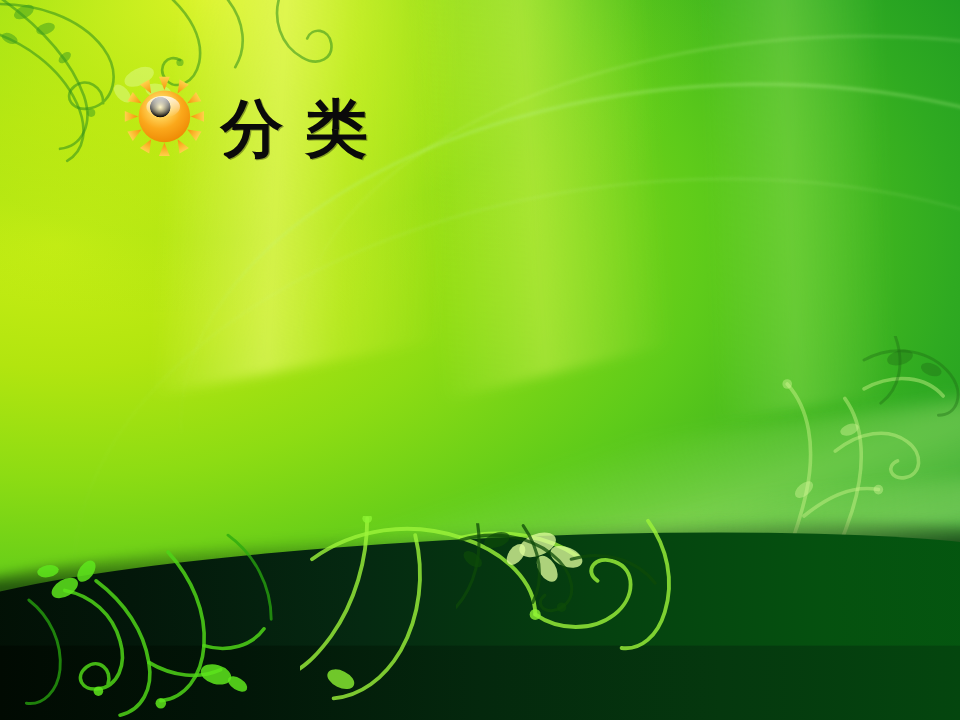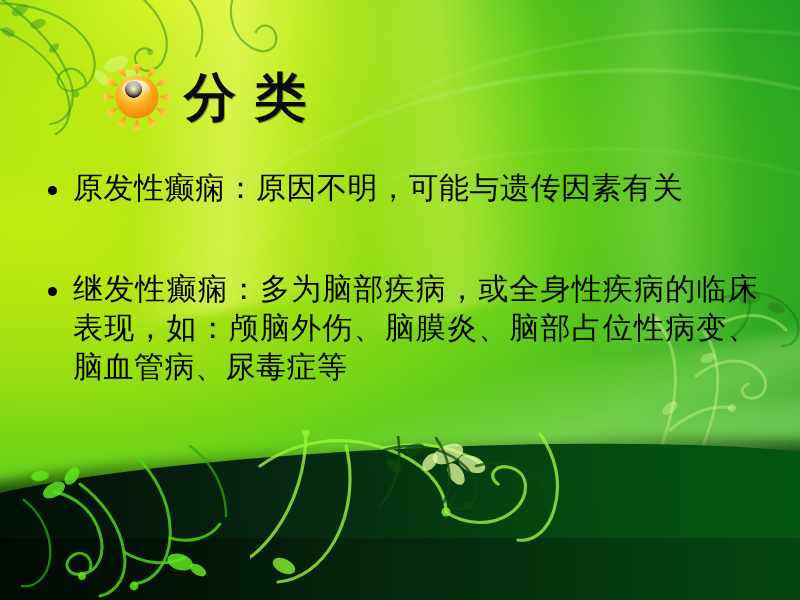--- a/index.html
+++ b/index.html
@@ -96,21 +96,21 @@
 
   
   .orn { position: absolute; pointer-events: none; }
   .orn svg { display: block; }
 
   
   .title-row {
     position: absolute;
     left: 100px; top: 60px;
     display: flex;
-    align-items: center;
+    align-items: flex-end;
     gap: 10px;
   }
   .sun-icon { position: relative; width: 74px; height: 74px; flex: 0 0 auto; }
   .title-text {
     font-family: "Liberation Sans", "DejaVu Sans", sans-serif;
     font-size: 52px;
     font-weight: bold;
     color: #0a0a0a;
     letter-spacing: 2px;
     line-height: 1;
@@ -321,26 +321,13 @@
             <polygon points="-4.5,-33 4.5,-33 0,-22" transform="rotate(330)"></polygon>
           </g>
           <circle r="21.5" fill="url(#sunBall)"></circle>
           <ellipse cx="-1" cy="-8" rx="14" ry="9" fill="url(#sunHi)"></ellipse>
         </g>
       </svg>
     </div>
     <div class="title-text">分 类</div>
   </div>
 
-  <div class="body-area">
-
-    <div class="bullet-item">
-      <span class="bullet-dot"></span>
-      <div class="bullet-text">原发性癫痫：原因不明，可能与遗传因素有关</div>
-    </div>
-
-    <div class="bullet-item">
-      <span class="bullet-dot"></span>
-      <div class="bullet-text">继发性癫痫：多为脑部疾病，或全身性疾病的临床表现，如：颅脑外伤、脑膜炎、脑部占位性病变、脑血管病、尿毒症等</div>
-    </div>
-
-  </div>
 </div>
 
 </body></html>

